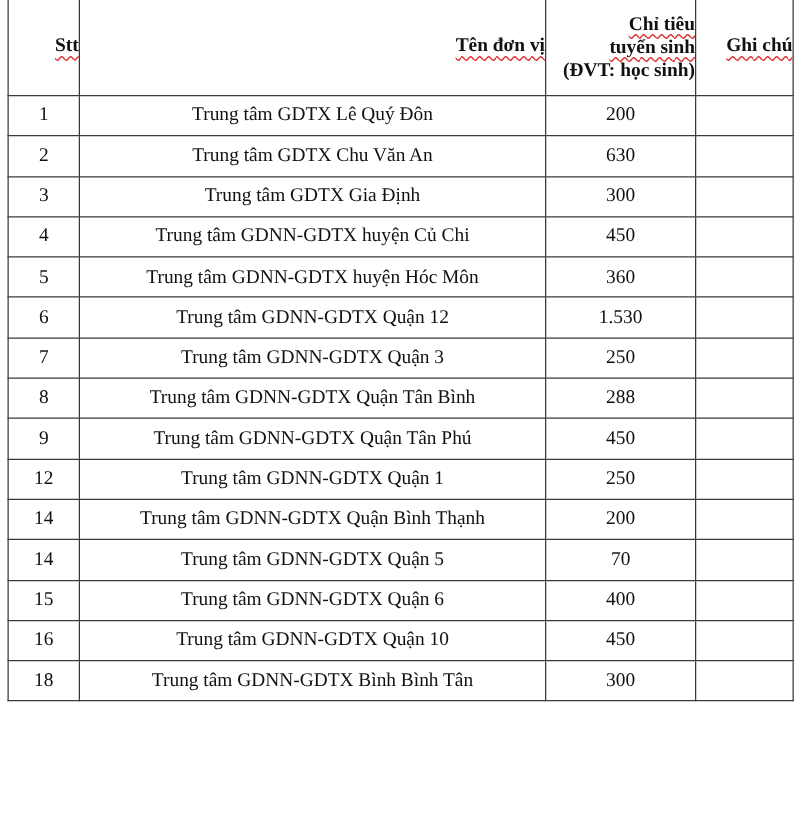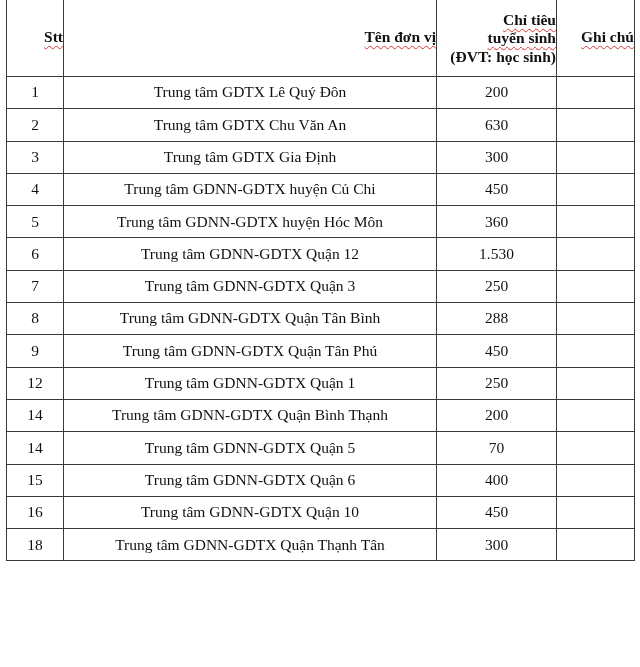--- a/index.html
+++ b/index.html
@@ -133,18 +133,18 @@
         <td class="note"></td>
       </tr>
       <tr>
         <td class="stt">16</td>
         <td class="name">Trung tâm GDNN-GDTX Quận 10</td>
         <td class="quota-val">450</td>
         <td class="note"></td>
       </tr>
       <tr>
         <td class="stt">18</td>
-        <td class="name">Trung tâm GDNN-GDTX Quận Thạnh Tân</td>
+        <td class="name">Trung tâm GDNN-GDTX Bình Bình Tân</td>
         <td class="quota-val">300</td>
         <td class="note"></td>
       </tr>
     </tbody>
 </table>
 
 </body></html>

